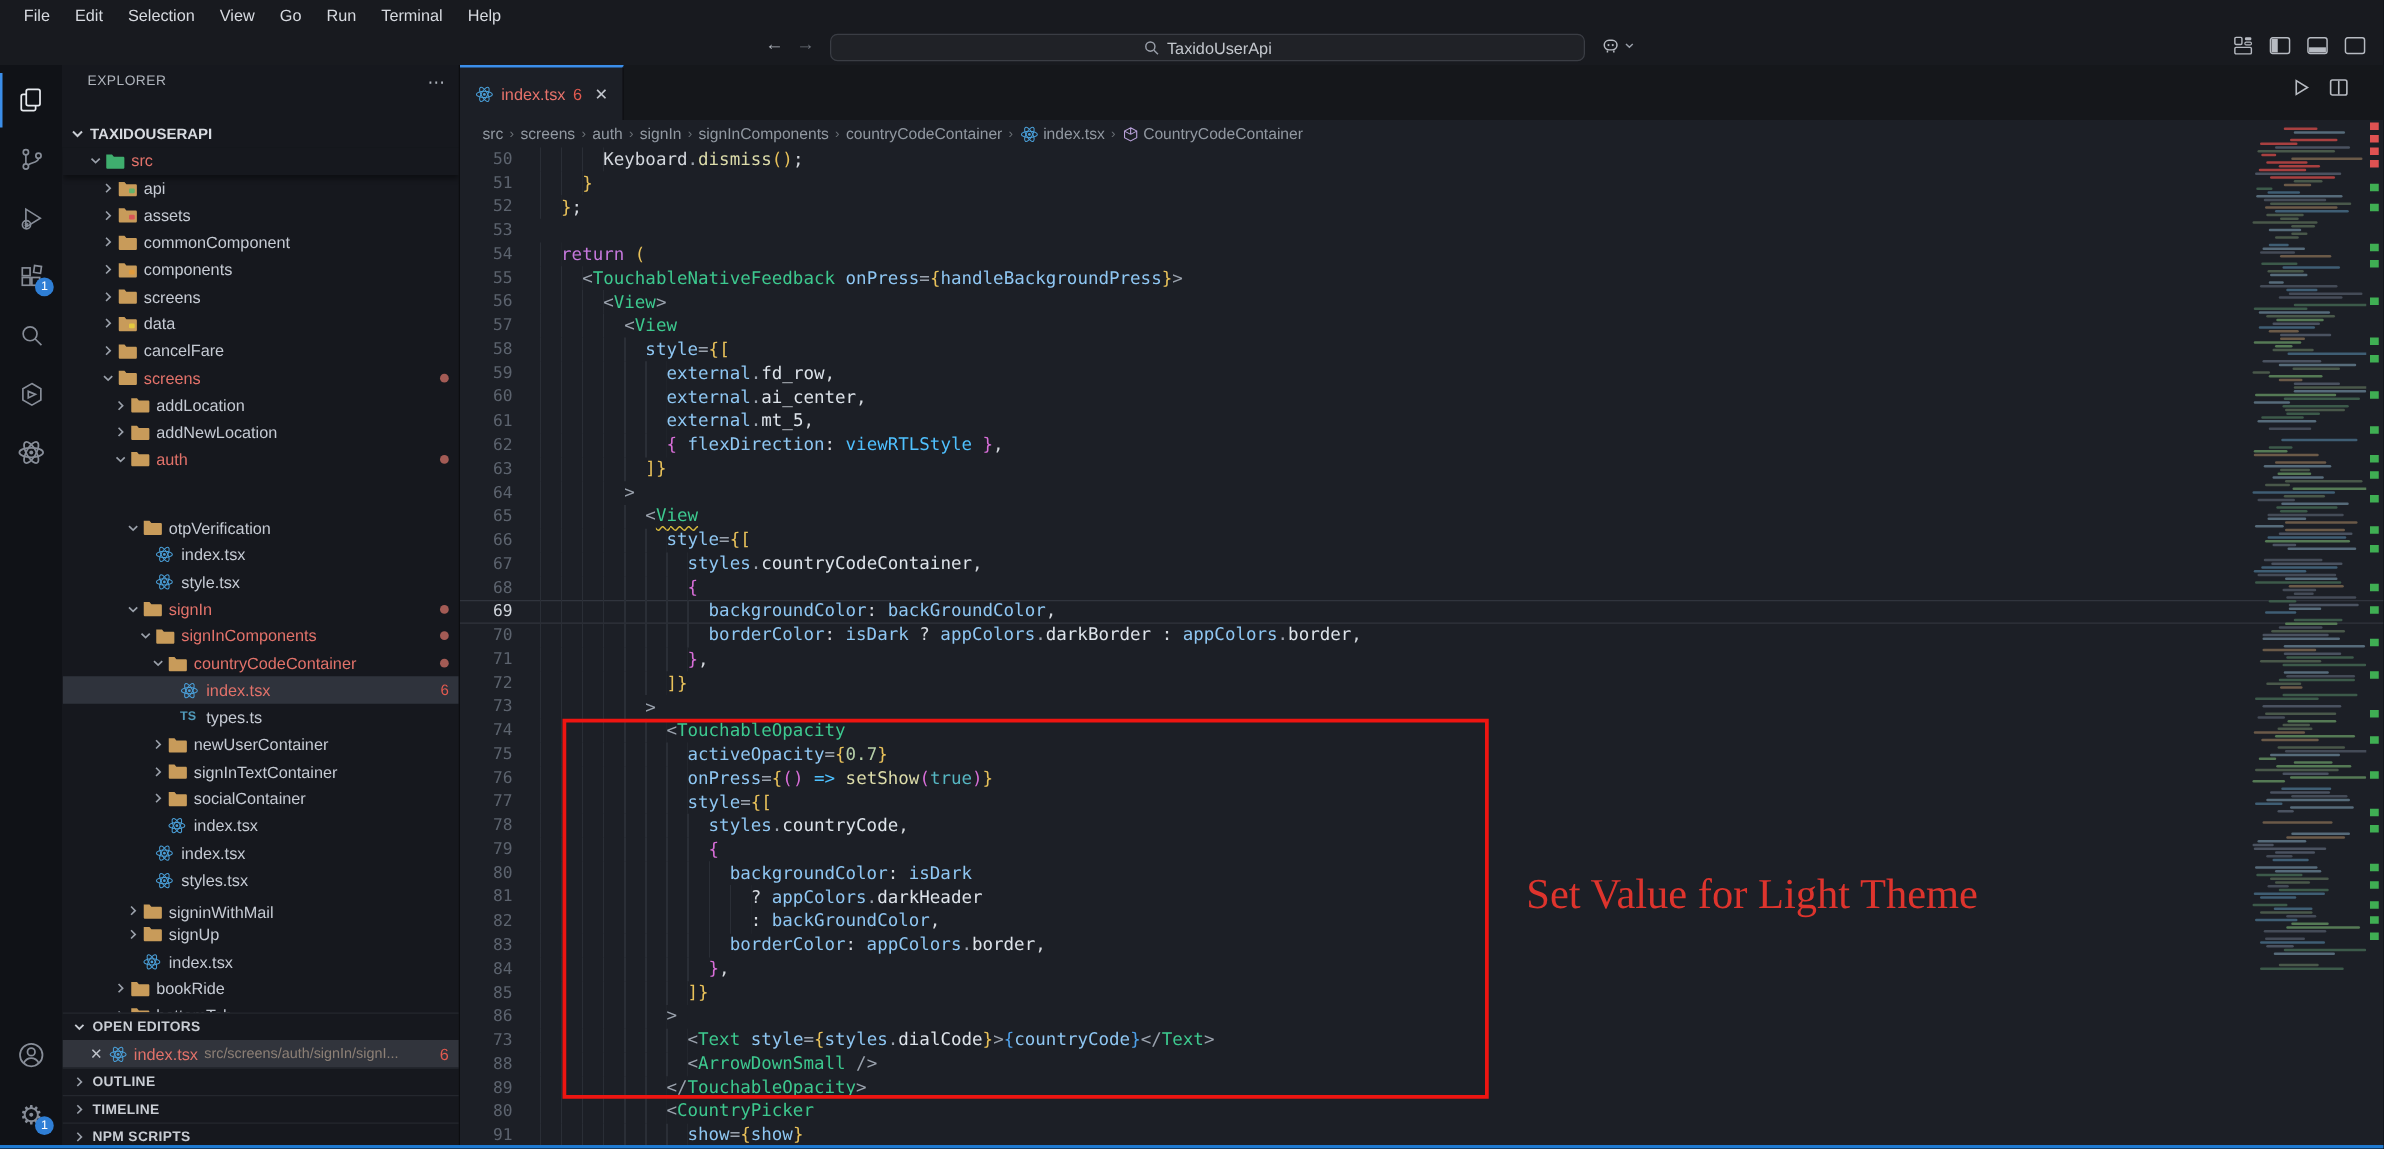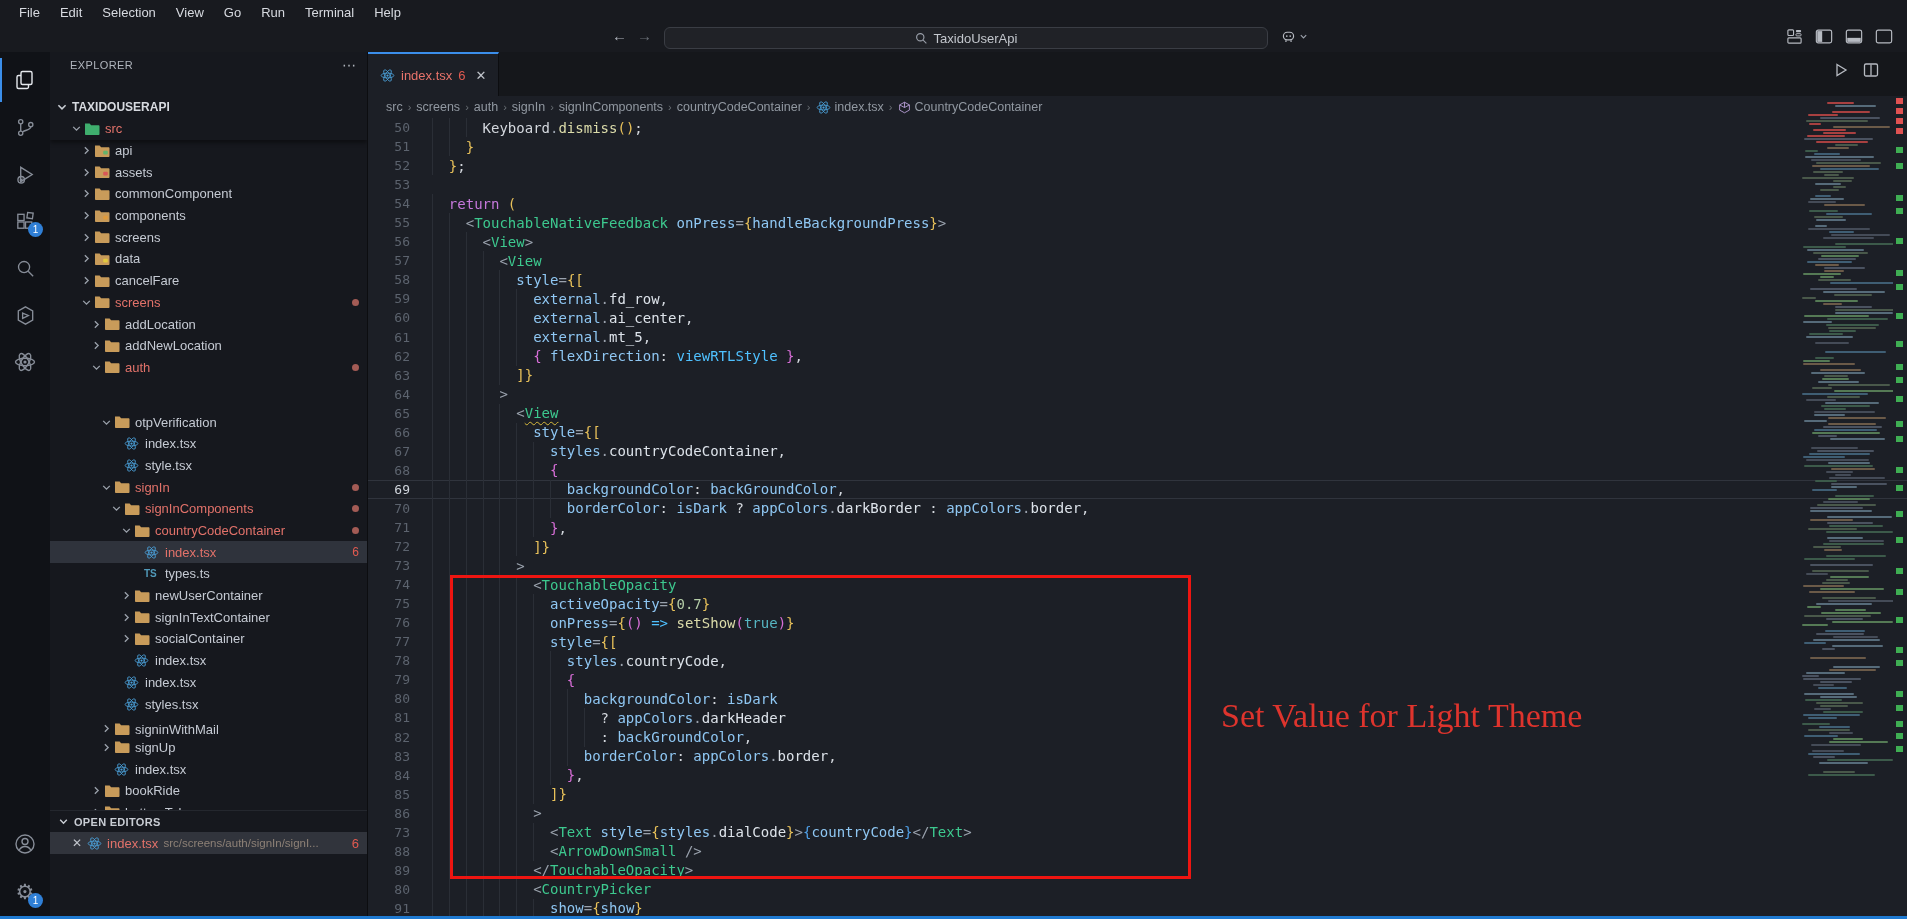--- a/index.html
+++ b/index.html
@@ -683,20 +683,40 @@
                   <ellipse cx="8" cy="8" rx="6.8" ry="2.6" transform="rotate(60 8 8)"></ellipse>
                   <ellipse cx="8" cy="8" rx="6.8" ry="2.6" transform="rotate(120 8 8)"></ellipse>
                 </g>
                 <circle cx="8" cy="8" r="1.2" fill="#4a9fd8"></circle>
               </svg>
             </span>
           <span class="oe-name">index.tsx</span>
           <span class="oe-path">src/screens/auth/signIn/signI...</span>
           <span class="oe-badge">6</span>
         </div>
+        <div id="bottom-secs">
+            <div class="sec-head">
+              <svg width="11" height="11" viewBox="0 0 10 10">
+                <path d="M3.5 2 L6.5 5 L3.5 8" fill="none" stroke="#9aa0aa" stroke-width="1.2"></path>
+              </svg>
+              <span>OUTLINE</span>
+            </div>
+            <div class="sec-head">
+              <svg width="11" height="11" viewBox="0 0 10 10">
+                <path d="M3.5 2 L6.5 5 L3.5 8" fill="none" stroke="#9aa0aa" stroke-width="1.2"></path>
+              </svg>
+              <span>TIMELINE</span>
+            </div>
+            <div class="sec-head">
+              <svg width="11" height="11" viewBox="0 0 10 10">
+                <path d="M3.5 2 L6.5 5 L3.5 8" fill="none" stroke="#9aa0aa" stroke-width="1.2"></path>
+              </svg>
+              <span>NPM SCRIPTS</span>
+            </div>
+          </div>
       </div>
     </div>
 
     <div class="editor">
       <div class="tabbar">
         <div class="tab">
           <span id="tab-react-icon">
               <svg width="15" height="15" viewBox="0 0 16 16">
                 <g stroke="#4a9fd8" fill="none" stroke-width="0.9">
                   <ellipse cx="8" cy="8" rx="6.8" ry="2.6"></ellipse>

